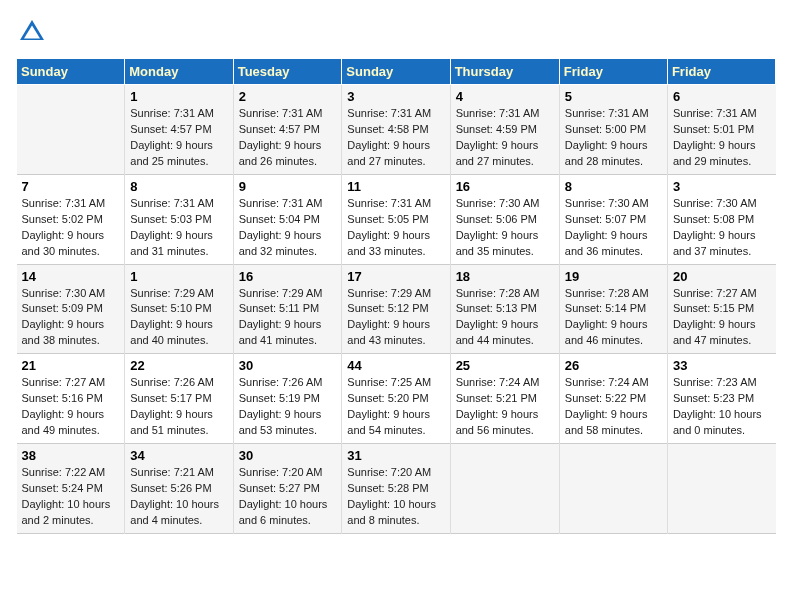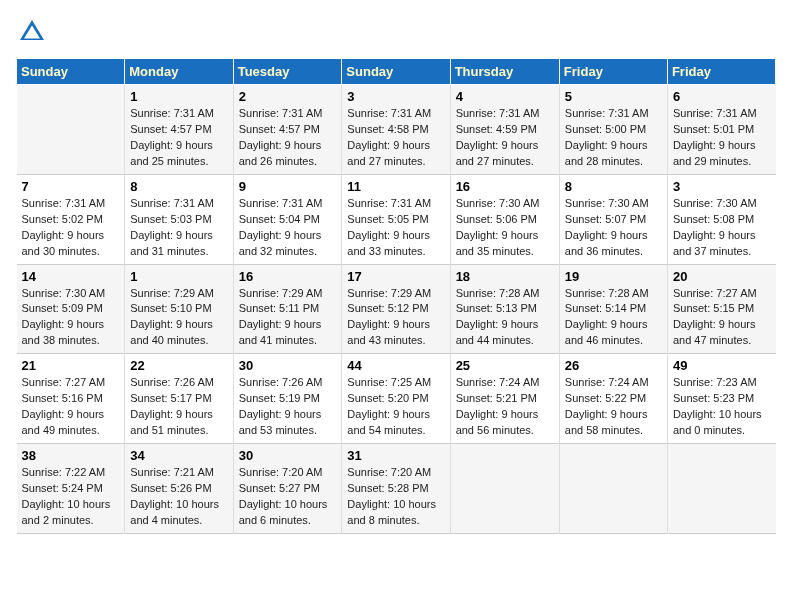--- a/index.html
+++ b/index.html
@@ -234,21 +234,21 @@
           </td>
           <td>
             <span class="day-number">25</span>
             <div class="day-info">Sunrise: 7:24 AM<br>Sunset: 5:21 PM<br>Daylight: 9 hours<br>and 56 minutes.</div>
           </td>
           <td>
             <span class="day-number">26</span>
             <div class="day-info">Sunrise: 7:24 AM<br>Sunset: 5:22 PM<br>Daylight: 9 hours<br>and 58 minutes.</div>
           </td>
           <td>
-            <span class="day-number">49</span>
+            <span class="day-number">33</span>
             <div class="day-info">Sunrise: 7:23 AM<br>Sunset: 5:23 PM<br>Daylight: 10 hours<br>and 0 minutes.</div>
           </td>
         </tr>
         <tr>
           <td>
             <span class="day-number">38</span>
             <div class="day-info">Sunrise: 7:22 AM<br>Sunset: 5:24 PM<br>Daylight: 10 hours<br>and 2 minutes.</div>
           </td>
           <td>
             <span class="day-number">34</span>

